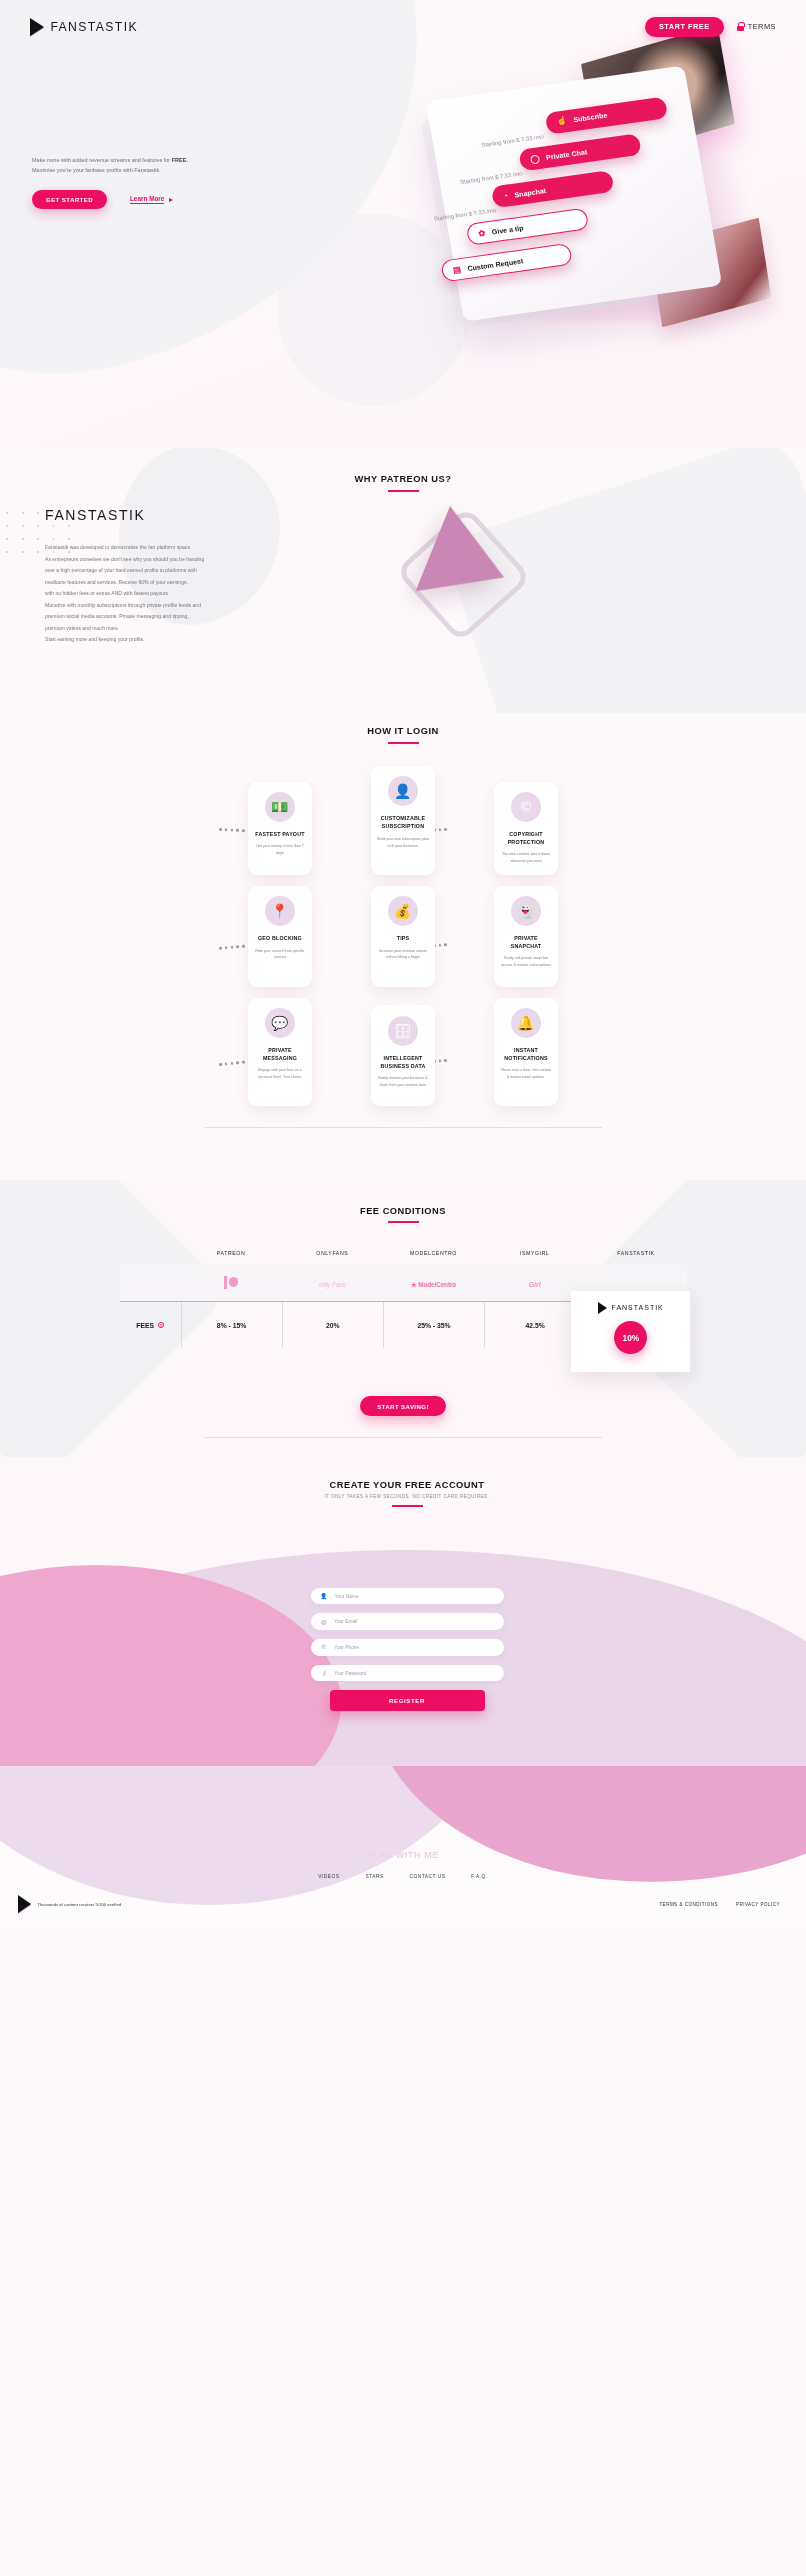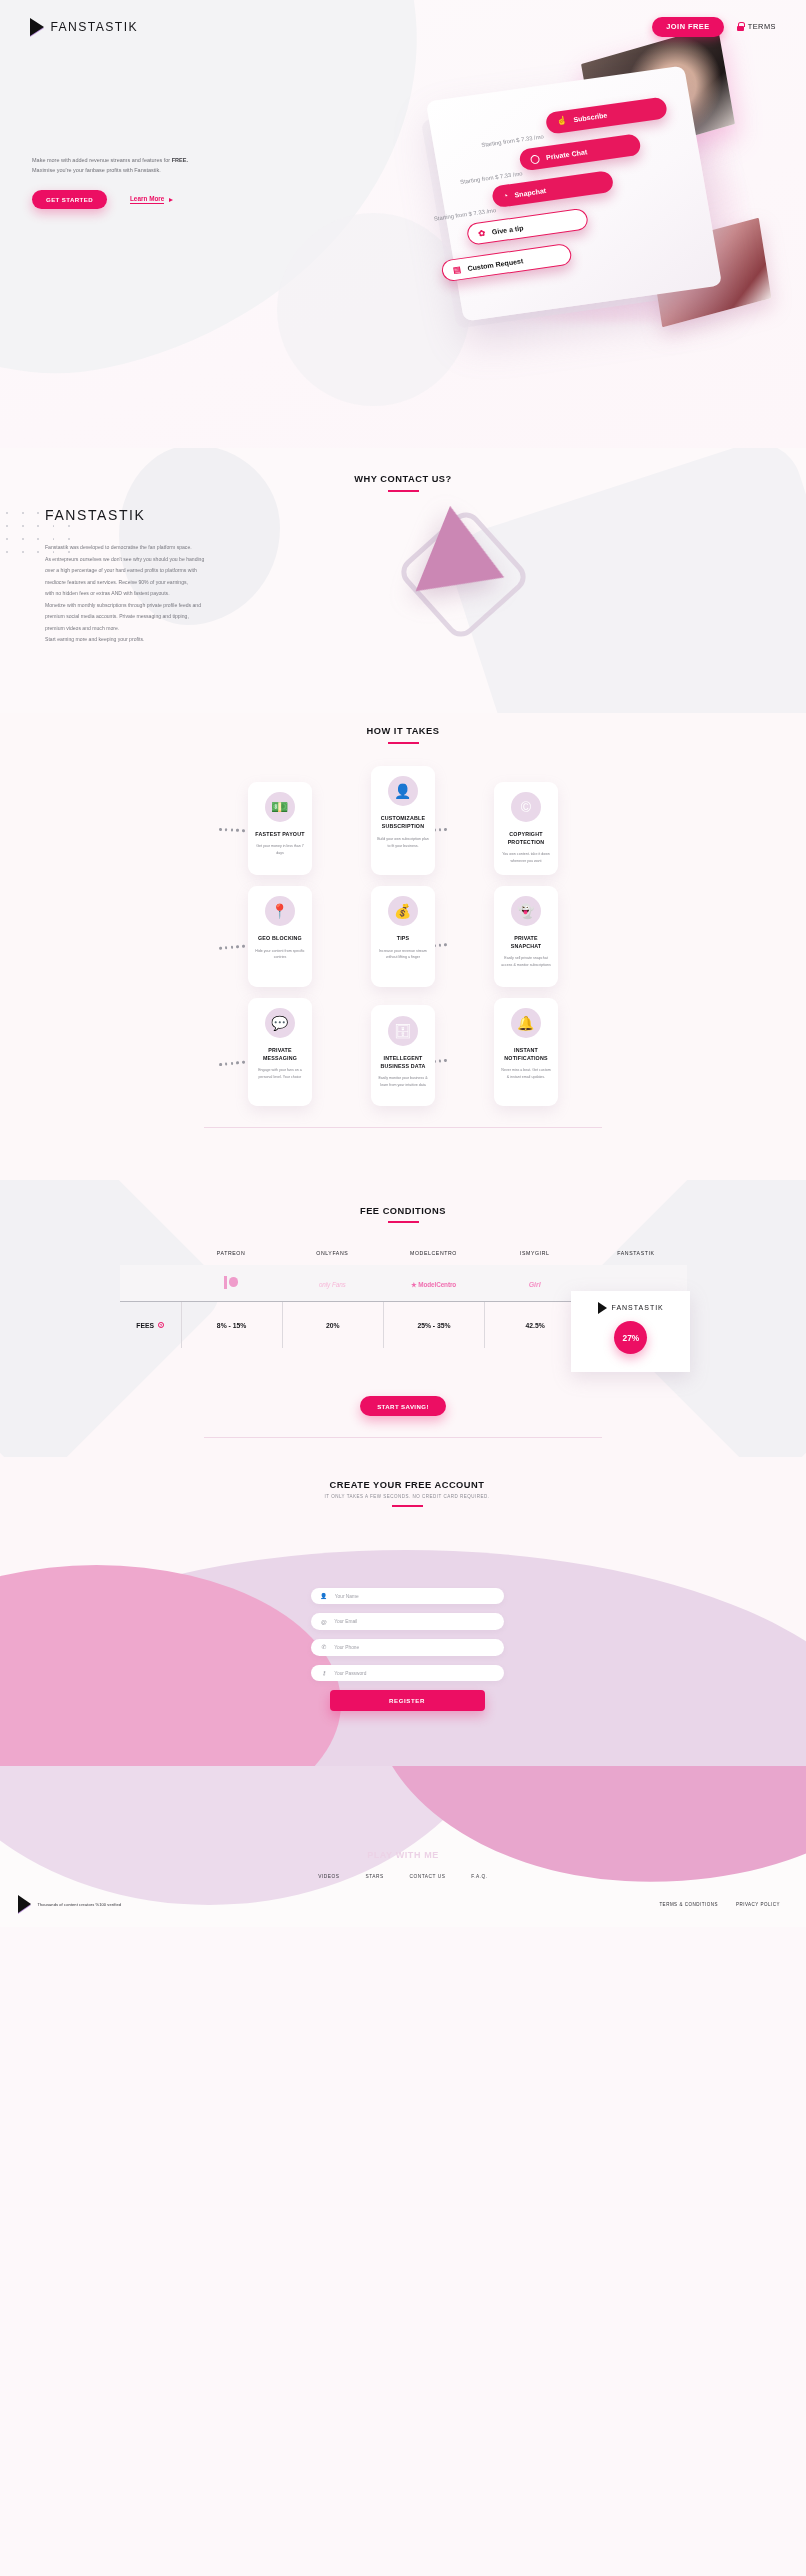--- a/index.html
+++ b/index.html
@@ -425,21 +425,21 @@
     <div class="hero-blob"></div>
     <div class="hero-blob2"></div>
     <div class="hero-pinkglow"></div>
 
     <nav class="nav">
       <div class="brand">
         <span class="brand-tri"></span>
         <span class="brand-name">FANSTASTIK</span>
       </div>
       <div class="nav-right">
-        <button class="btn-join">JOIN FREE</button>
+        <button class="btn-join">START FREE</button>
         <div class="login-link">
           <span class="lock-ico"></span>
           <span>TERMS</span>
         </div>
       </div>
     </nav>
 
     <div class="hero-text">
       <p class="hero-sub">
         <span>Make more with added revenue streams and features for </span><b>FREE.</b><br>
@@ -487,21 +487,21 @@
           <span>Custom Request</span>
         </div>
       </div>
     </div>
   </section>
 
   <section class="why">
     <div class="why-blob"></div>
     <div class="why-bigblob"></div>
 
-    <h2 class="section-title">WHY CONTACT US?</h2>
+    <h2 class="section-title">WHY PATREON US?</h2>
     <div class="title-rule"></div>
 
     <div class="dot-grid">
       <div class="dot-row">
           <i class="dot"></i>
           <i class="dot"></i>
           <i class="dot"></i>
           <i class="dot"></i>
           <i class="dot"></i>
         </div>
@@ -542,21 +542,21 @@
 Start earning more and keeping your profits.</p>
       </div>
       <div class="why-right">
         <div class="play3d-ring"></div>
         <div class="play3d"></div>
       </div>
     </div>
   </section>
 
   <section class="how">
-    <h2 class="section-title">HOW IT TAKES</h2>
+    <h2 class="section-title">HOW IT LOGIN</h2>
     <div class="title-rule"></div>
 
     <div class="cards-wrap">
 
       <div class="card-row">
         <div class="dots-link" style="left:219px; top:55px; transform:rotate(3deg)">
           <i></i>
             <i></i>
             <i></i>
             <i></i>
@@ -723,21 +723,21 @@
           <div class="vcell">25% - 35%</div>
           <div class="vcell">42.5%</div>
           <div class="vcell"></div>
         </div>
 
         <div class="fanstastik-card">
           <div class="fc-brand">
             <span class="fc-tri"></span>
             <span class="fc-name">FANSTASTIK</span>
           </div>
-          <div class="badge10">27%</div>
+          <div class="badge10">10%</div>
         </div>
       </div>
 
       <div class="btn-saving-wrap">
         <button class="btn-saving">START SAVING!</button>
       </div>
       <div class="fee-divider"></div>
     </div>
   </section>
 

